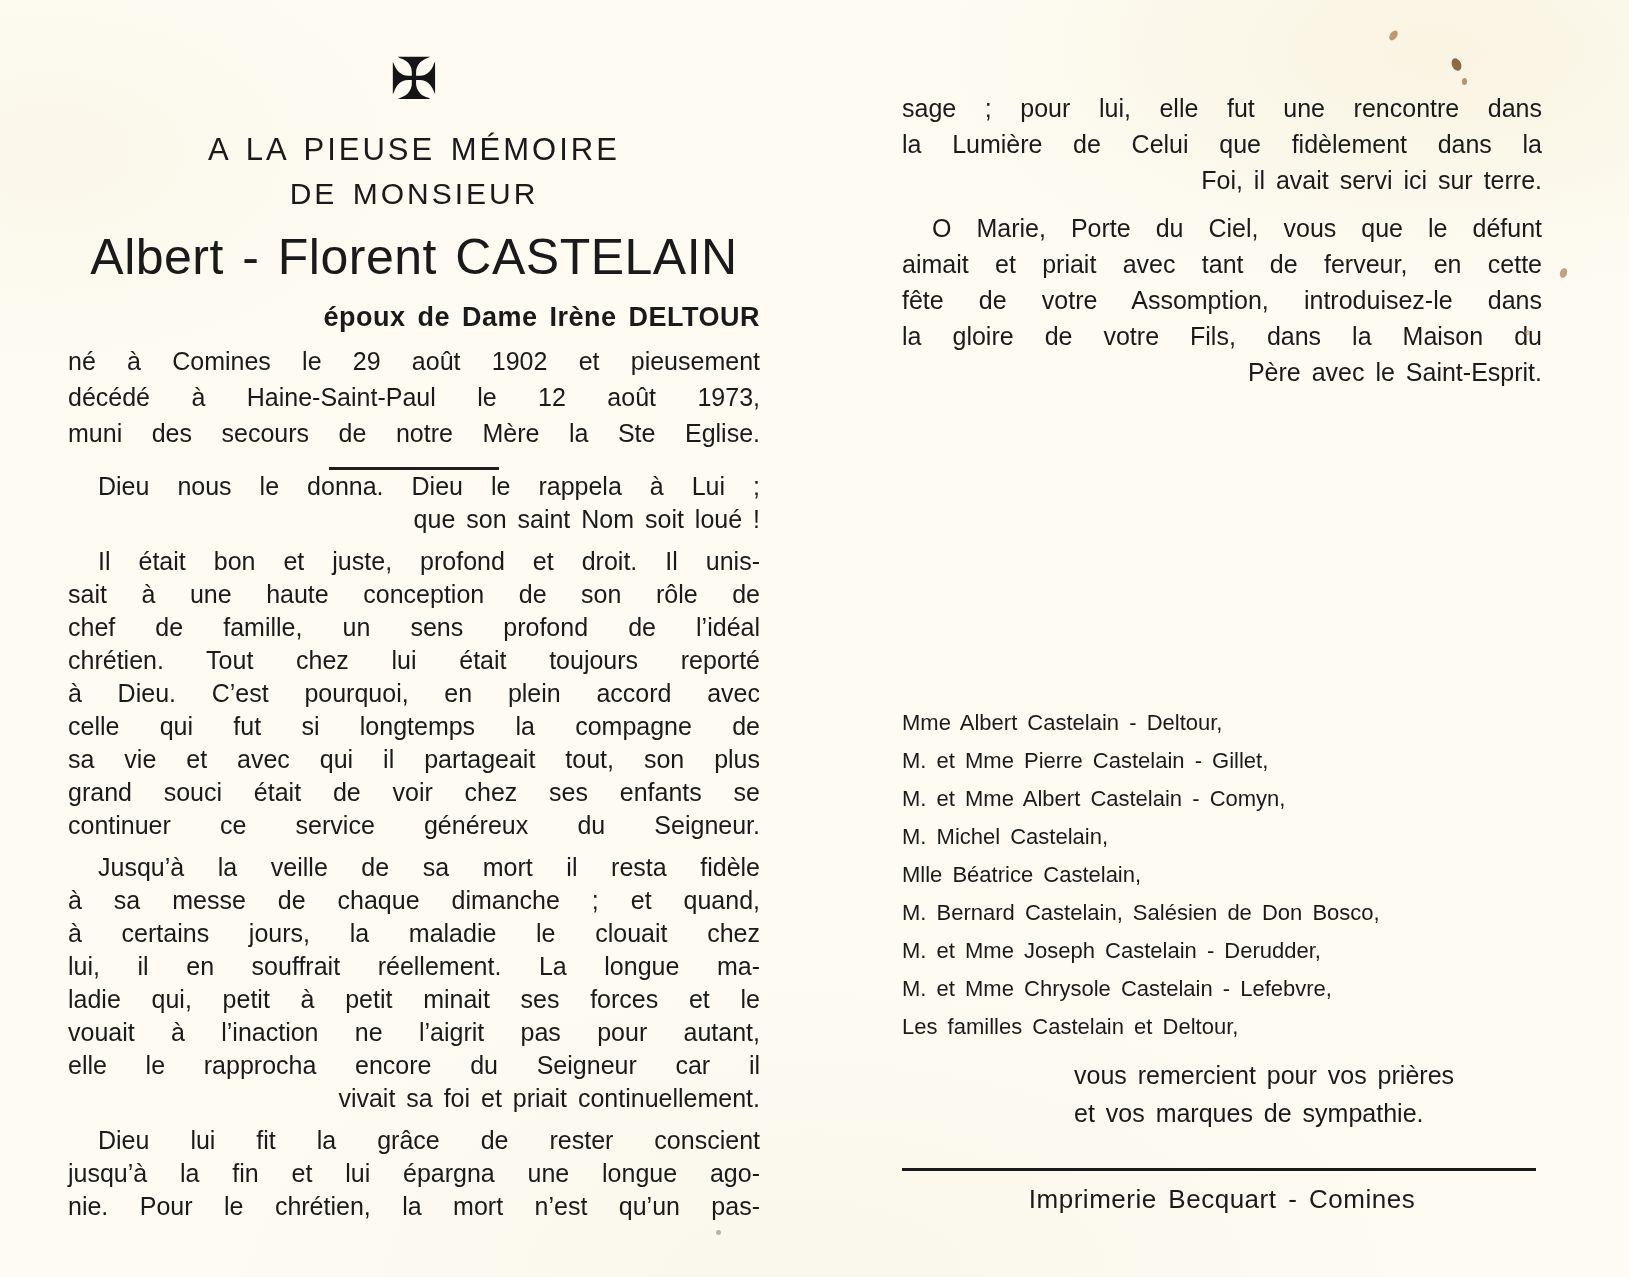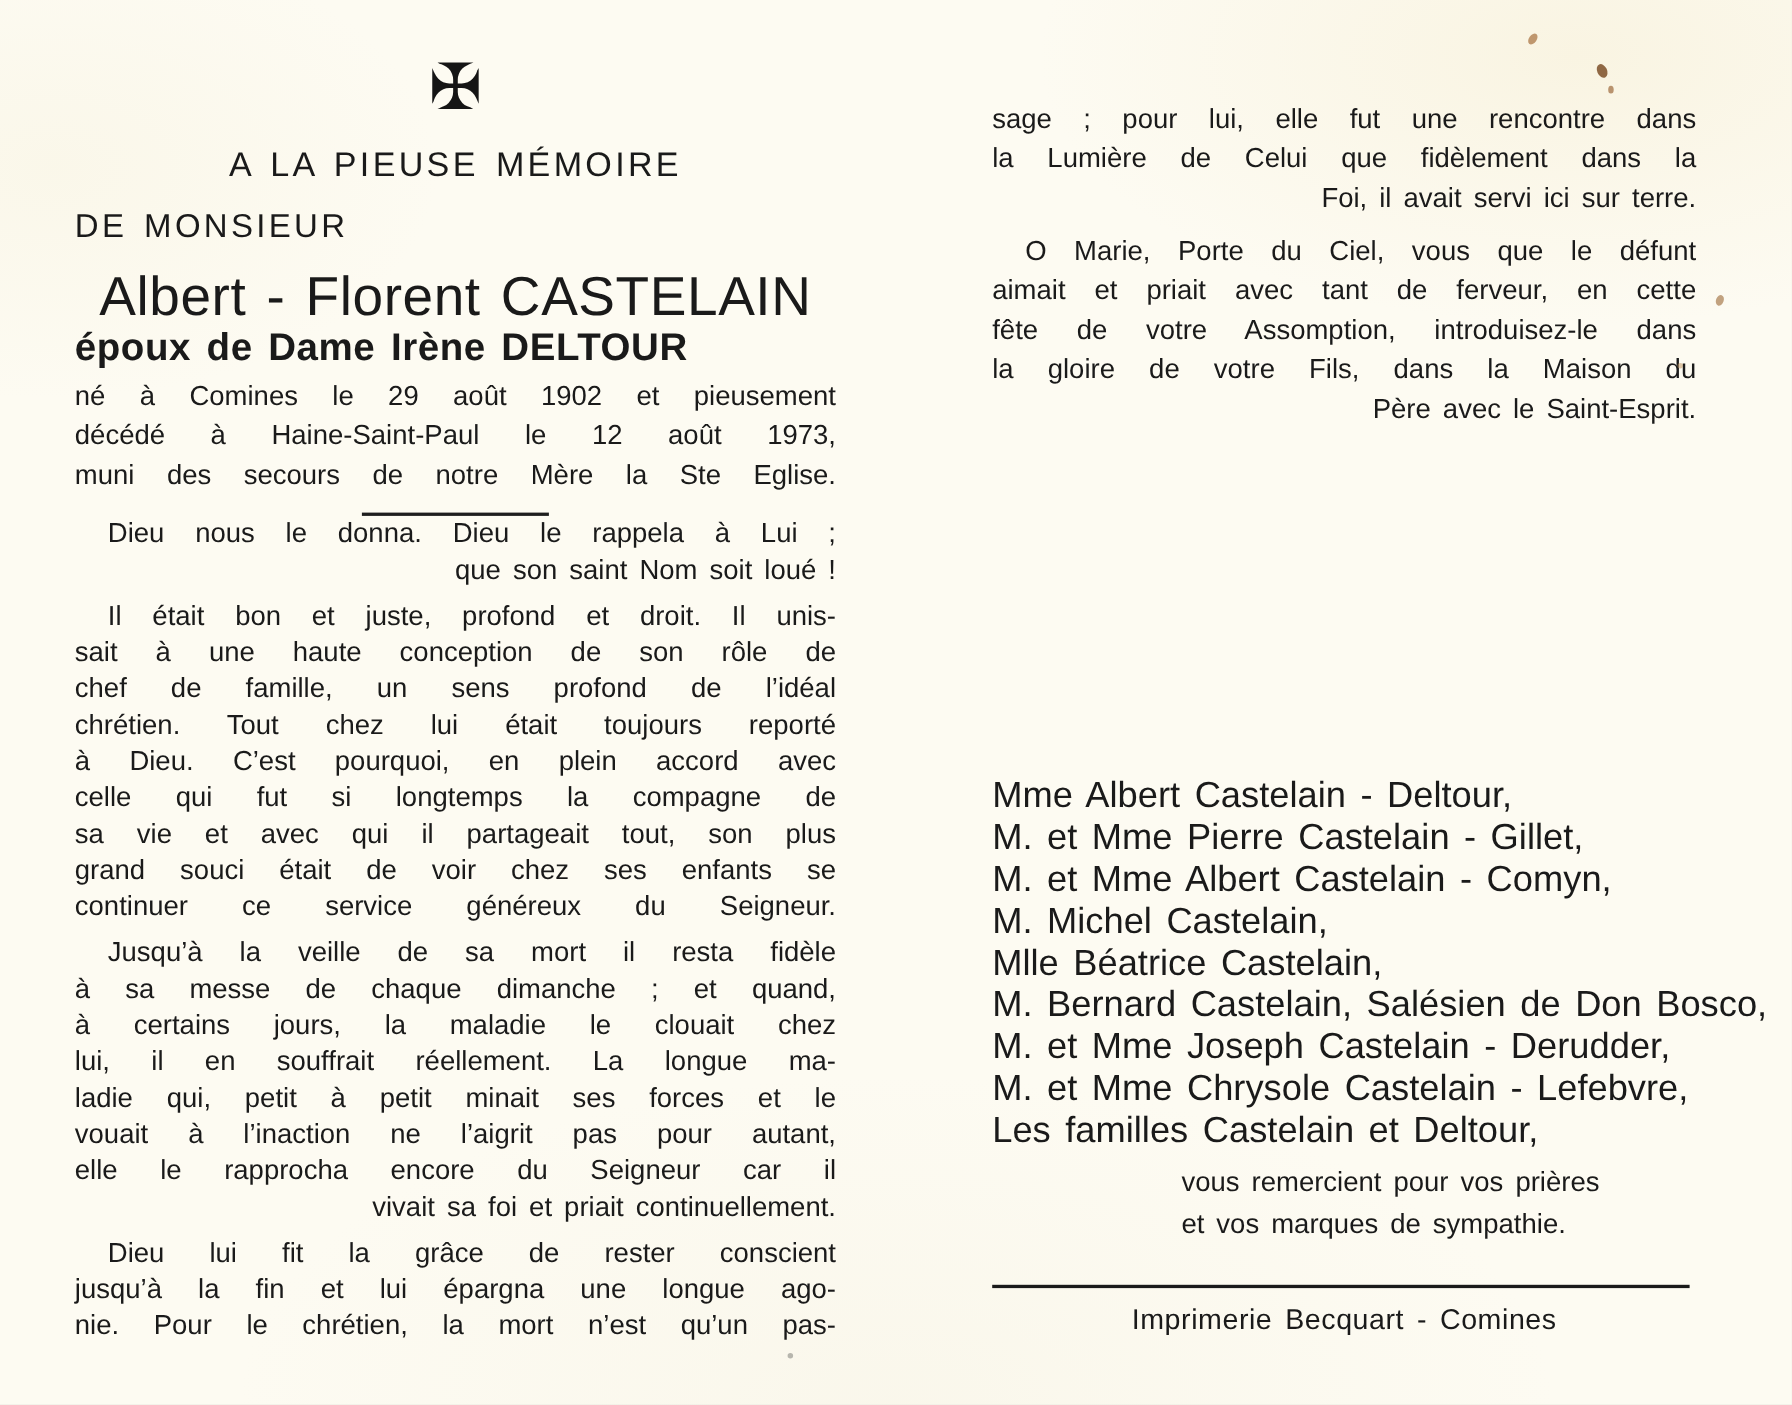--- a/index.html
+++ b/index.html
@@ -38,39 +38,39 @@
   }
   .h-memorial {
     margin-top: 24px;
     text-align: center;
     font-size: 31px;
     letter-spacing: 3px;
     line-height: 36px;
     white-space: nowrap;
   }
   .h-monsieur {
-    margin-top: 20px;
-    text-align: left;
+    margin-top: 8px;
+    text-align: center;
     font-size: 30px;
     letter-spacing: 3px;
     line-height: 36px;
     white-space: nowrap;
   }
   .name {
     margin-top: 17px;
     text-align: center;
     font-size: 50px;
     line-height: 56px;
     letter-spacing: 0.5px;
     white-space: nowrap;
   }
   .spouse {
-    margin-top: 3px;
-    text-align: left;
-    font-size: 35px;
+    margin-top: 16px;
+    text-align: right;
+    font-size: 27px;
     font-weight: bold;
     line-height: 32px;
     letter-spacing: 0.5px;
     white-space: nowrap;
   }
 
   
   .intro { margin-top: 10px; font-size: 25px; line-height: 36px; }
   .rule-short {
     width: 170px; height: 3px;
@@ -87,21 +87,21 @@
     text-align: justify;
     text-align-last: justify;
     text-justify: inter-word;
   }
 
   
   .rp-first { margin-top: 90px; font-size: 25px; line-height: 36px; }
   .rp-first .para { margin-top: 12px; }
   .rp-first .para:first-child { margin-top: 0; }
 
-  .family { margin-top: 314px; font-size: 33px; line-height: 38px; }
+  .family { margin-top: 314px; font-size: 22px; line-height: 38px; }
   .family-line { white-space: nowrap; }
 
   .thanks { margin-top: 10px; margin-left: 172px; font-size: 25px; line-height: 38px; }
   .thanks-line { white-space: nowrap; }
 
   .rule-long { margin-top: 36px; width: 634px; height: 3px; background: #1a1a1a; }
   .imprint {
     margin-top: 12px;
     text-align: center;
     font-size: 26px;

